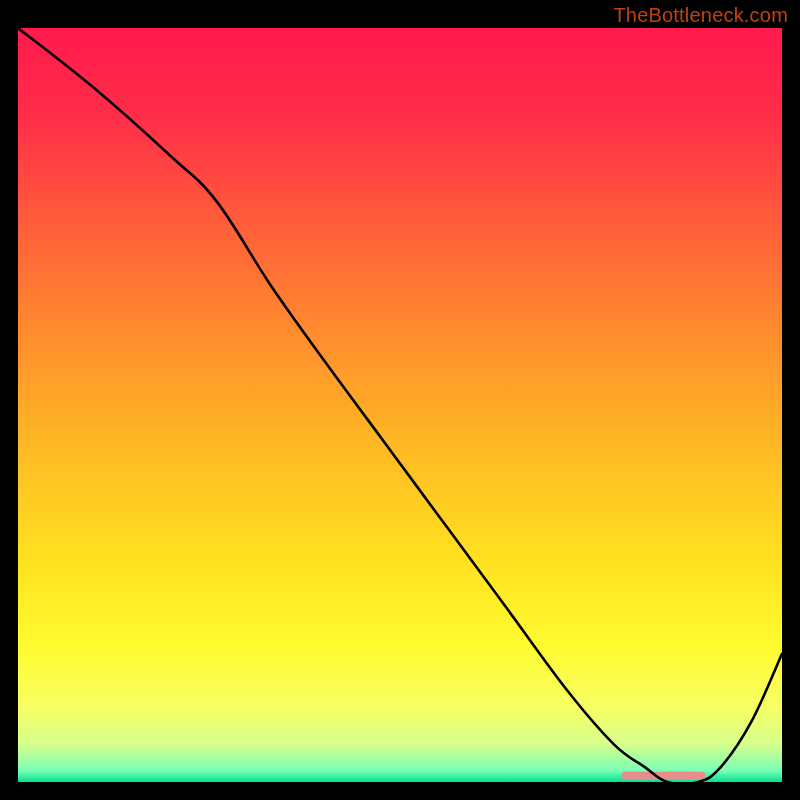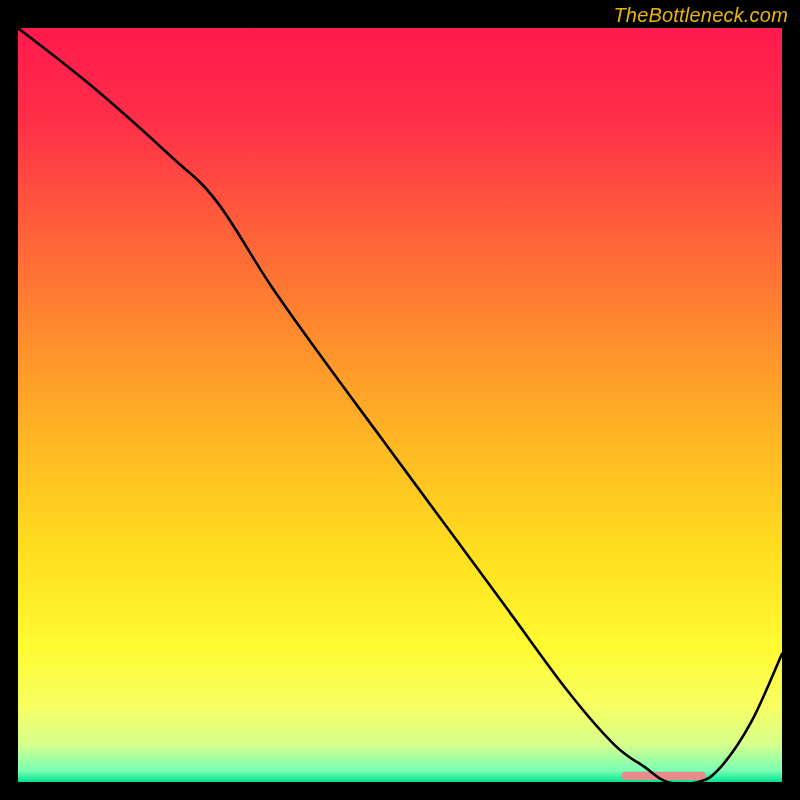--- a/index.html
+++ b/index.html
@@ -15,26 +15,25 @@
   .page {
     position: relative;
     width: 800px;
     height: 800px;
   }
 
   .watermark {
     position: absolute;
     top: 4px;
     right: 12px;
-    color: #eab308;
+    color: #c2410c;
     font-size: 20px;
     font-weight: 400;
     letter-spacing: 0.2px;
     z-index: 20;
-    font-style: italic;
   }
 
   .plot-frame {
     position: absolute;
     left: 18px;
     top: 28px;
     width: 764px;
     height: 754px;
     background: #000;
   }

